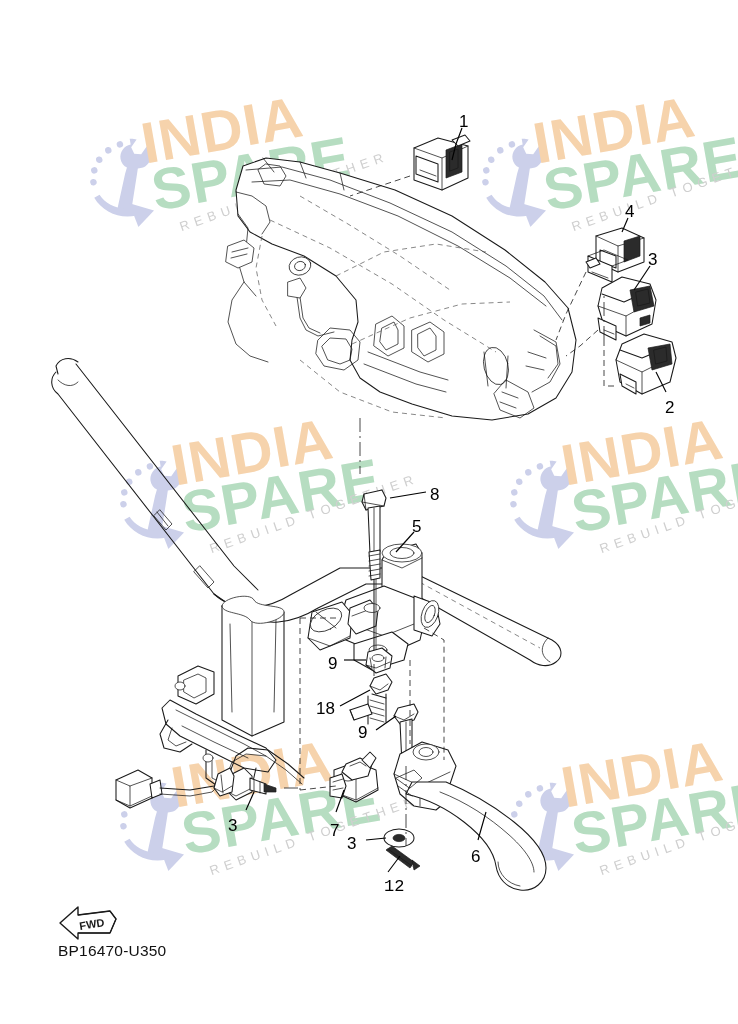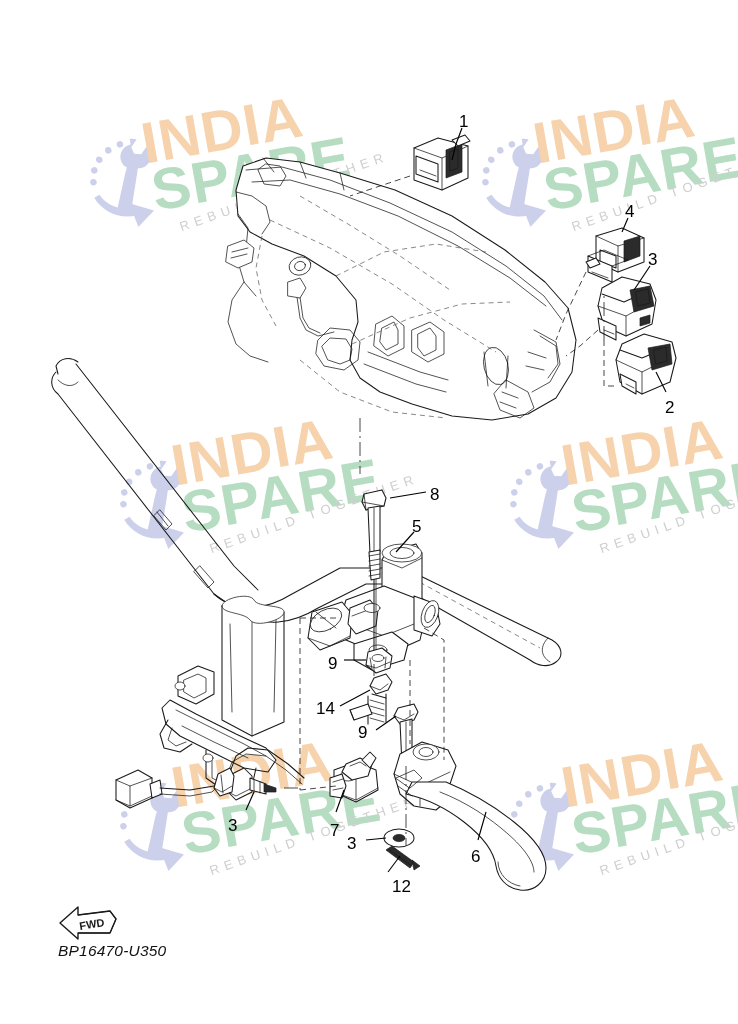--- a/index.html
+++ b/index.html
@@ -89,21 +89,20 @@
     height: 40px;
   }
   #part-code {
     position: absolute;
     left: 58px;
     top: 942px;
     font-size: 15.5px;
     color: #111111;
     letter-spacing: 0.2px;
     white-space: nowrap;
-    font-style: italic;
   }
 </style>
 </head>
 <body>
 
 <div id="page">
 
   <div id="watermark-layer">
       <div class="wm" style="left: 78px; top: 78px; transform: rotate(-10deg);">
         <svg viewBox="0 0 100 100" class="wm-logo">
@@ -524,27 +523,27 @@
   </svg>
 
   <div id="callout-layer">
       <div class="callout" style="left: 459px; top: 113px;">1</div>
       <div class="callout" style="left: 625px; top: 203px;">4</div>
       <div class="callout" style="left: 648px; top: 251px;">3</div>
       <div class="callout" style="left: 665px; top: 399px;">2</div>
       <div class="callout" style="left: 430px; top: 486px;">8</div>
       <div class="callout" style="left: 412px; top: 518px;">5</div>
       <div class="callout" style="left: 328px; top: 655px;">9</div>
-      <div class="callout" style="left: 316px; top: 700px;">14</div>
+      <div class="callout" style="left: 316px; top: 700px;">18</div>
       <div class="callout" style="left: 358px; top: 724px;">9</div>
       <div class="callout" style="left: 228px; top: 817px;">3</div>
       <div class="callout" style="left: 330px; top: 822px;">7</div>
       <div class="callout" style="left: 347px; top: 835px;">3</div>
       <div class="callout" style="left: 471px; top: 848px;">6</div>
-      <div class="callout" style="left: 392px; top: 878px;">12</div>
+      <div class="callout" style="left: 384px; top: 878px; font-family: Liberation Mono, monospace;">12</div>
     </div>
 
   <svg id="fwd-badge" viewBox="0 0 62 40">
     <path d="M2 20 L20 4 L20 12 L52 8 L58 16 L52 30 L20 30 L20 36 Z" fill="#ffffff" stroke="#1a1a1a" stroke-width="1.4" stroke-linejoin="round"></path>
     <path d="M20 12 L52 8 M20 30 L52 30 M52 8 L58 16 L52 30" fill="none" stroke="#1a1a1a" stroke-width="1"></path>
     <text x="34" y="25" font-family="Liberation Sans, sans-serif" font-size="11" font-weight="bold" fill="#1a1a1a" text-anchor="middle" transform="rotate(-9 34 22)">FWD</text>
   </svg>
 
   <div id="part-code">BP16470-U350</div>
 

